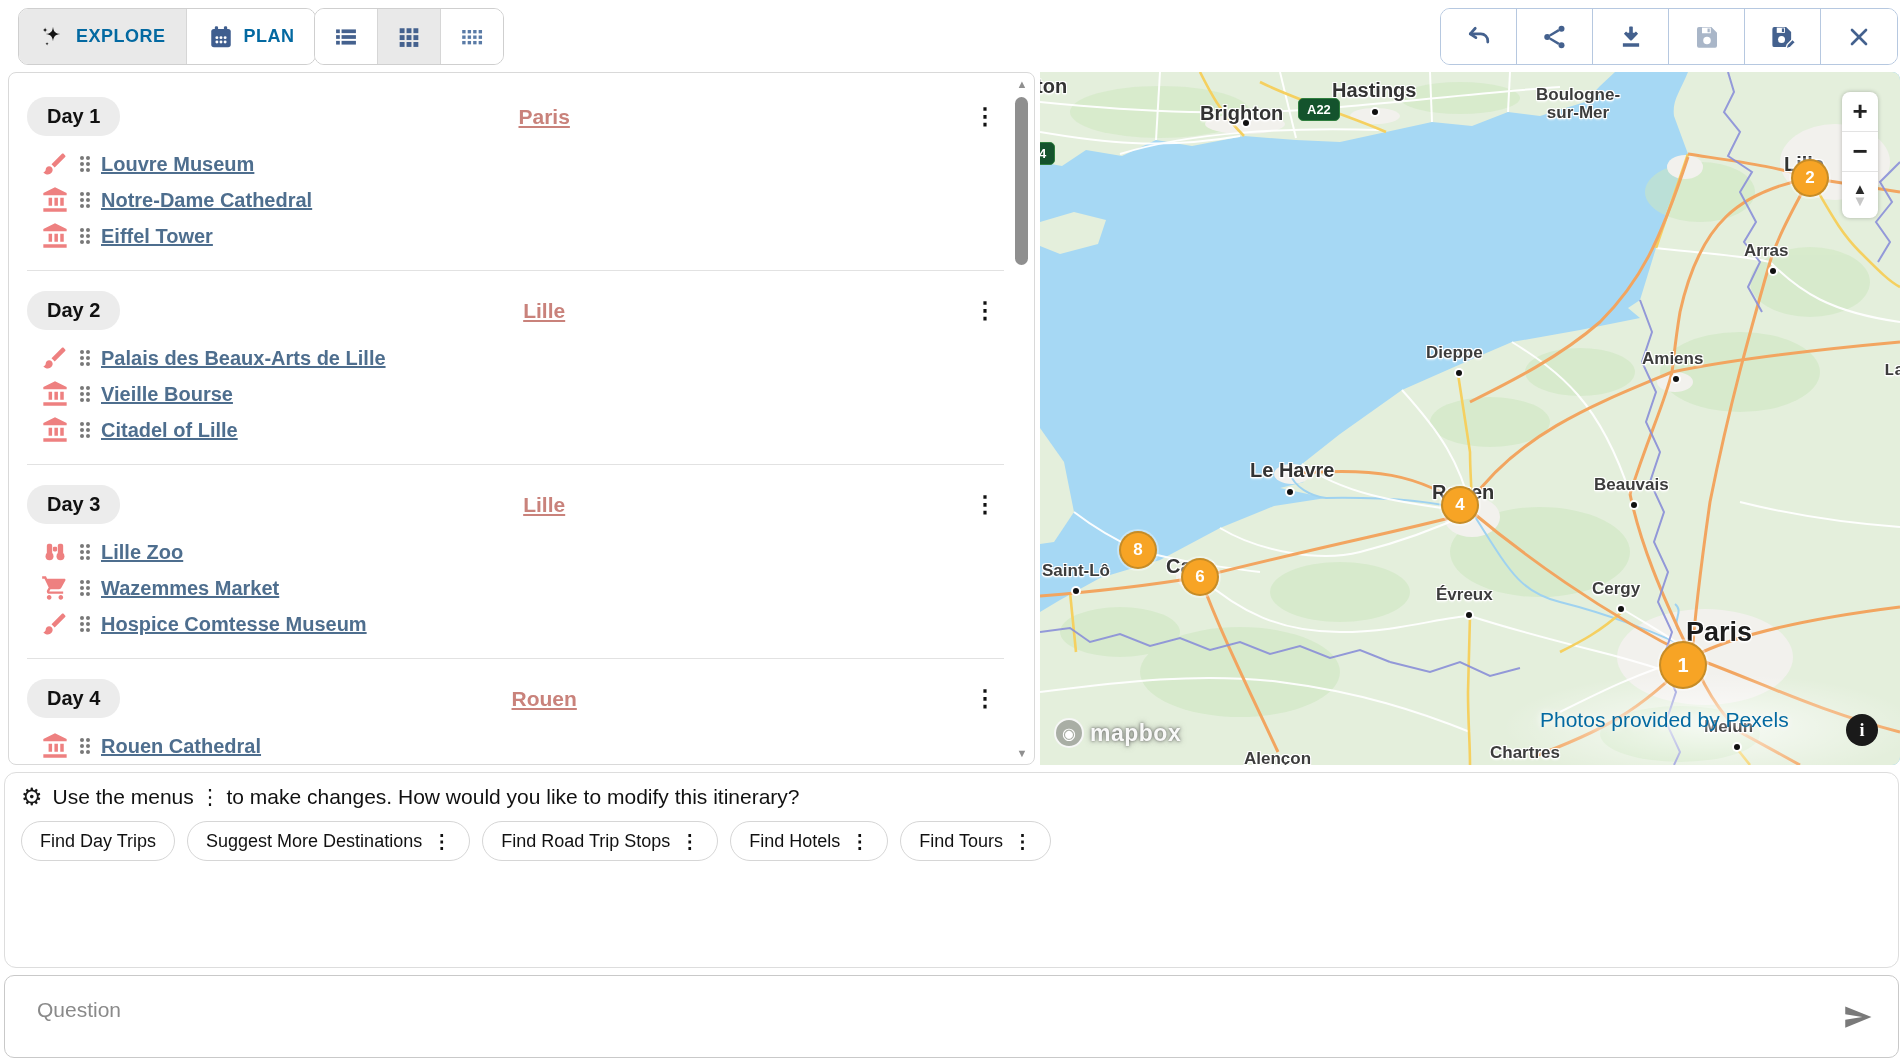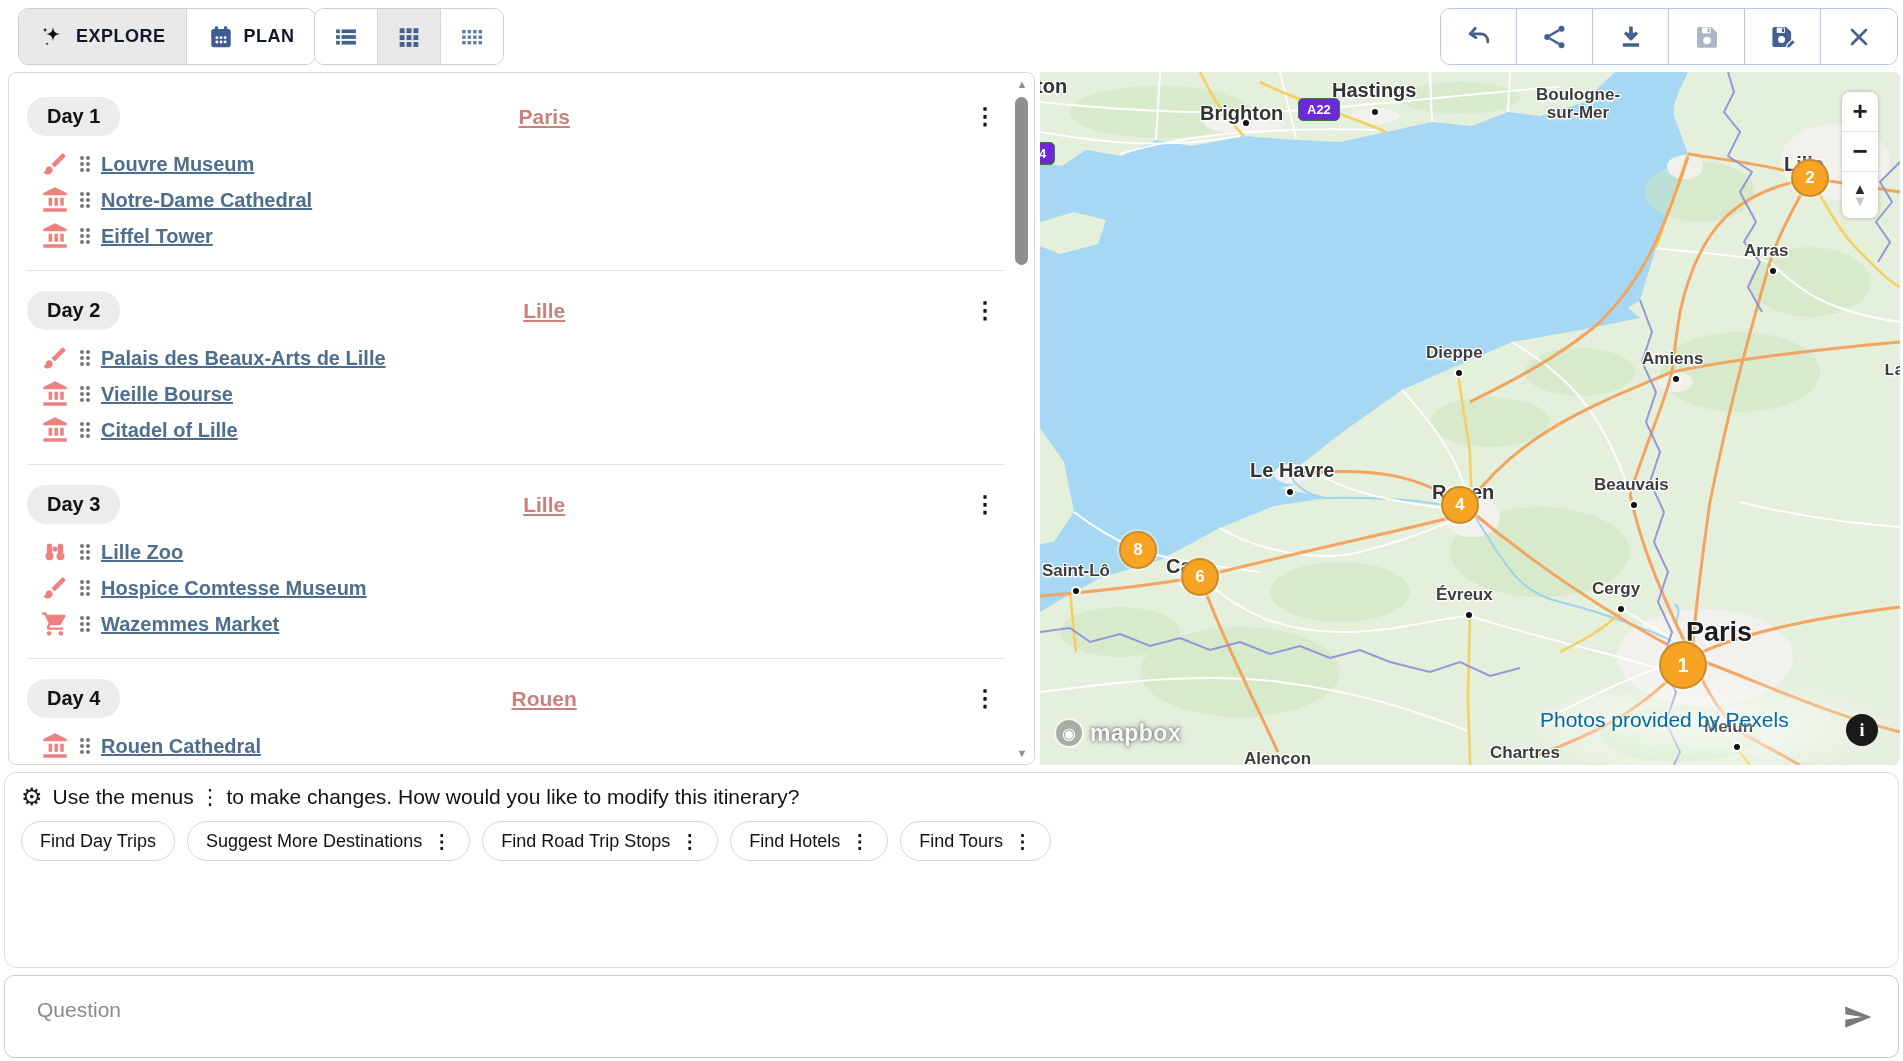--- a/index.html
+++ b/index.html
@@ -4,21 +4,21 @@
 <style>
   * { margin:0; padding:0; box-sizing:border-box; }
   html,body { width:1903px; height:1061px; background:#fff; font-family:"Liberation Sans", sans-serif; overflow:hidden; }
   body { position:relative; }
 
   
   .seg-group { position:absolute; top:8px; display:flex; border:1px solid #cfcfcf; border-radius:10px; background:#fff; overflow:hidden; height:57px; }
   .seg-btn { display:flex; align-items:center; gap:9px; padding:0 20px; cursor:pointer; border-right:1px solid #d6d6d6; background:#fff; }
   .seg-btn:last-child { border-right:none; }
   .seg-btn.active { background:#e9e9e9; }
-  .seg-label { font-size:18px; font-weight:bold; letter-spacing:.5px; color:#0f172a; }
+  .seg-label { font-size:18px; font-weight:bold; letter-spacing:.5px; color:#0369a1; }
   .icon-box { width:28px; height:28px; display:flex; align-items:center; justify-content:center; }
   .tool-group { position:absolute; top:8px; display:flex; border:1px solid #b6c8e0; border-radius:10px; background:#fff; overflow:hidden; height:57px; }
   .tool-btn { width:76px; display:flex; align-items:center; justify-content:center; border-right:1px solid #b6c8e0; cursor:pointer; background:#fff; }
   .tool-btn:last-child { border-right:none; }
 
   
   .itinerary { position:absolute; left:8px; top:72px; width:1027px; height:693px; border:1px solid #d9d9d9; border-radius:8px; background:#fff; overflow:hidden; }
   .it-scroll { position:absolute; left:0; top:0; right:24px; bottom:0; padding:22px 0 0 18px; overflow:hidden; }
   .day-header { display:flex; align-items:center; margin:2px 8px 10px 0; }
   .day-badge { background:#ececec; border-radius:19px; padding:8px 20px; font-size:20px; font-weight:bold; color:#111; }
@@ -39,21 +39,21 @@
 
   
   .map { position:absolute; left:1040px; top:72px; width:860px; height:693px; overflow:hidden; border-radius:0 8px 8px 0; background:#a6d8f4; }
   .map svg.geo { position:absolute; left:0; top:0; }
   .city { position:absolute; color:#333; font-weight:bold; white-space:pre-line; text-align:center; line-height:1.05;
           text-shadow:-1px -1px 0 #fff,1px -1px 0 #fff,-1px 1px 0 #fff,1px 1px 0 #fff,0 2px 2px rgba(255,255,255,.8); z-index:3; }
   .city.sm { font-size:17px; font-weight:600; color:#3c3c3c; }
   .city.md { font-size:20px; }
   .city.lg { font-size:27px; color:#1c1c1c; }
   .city-dot { position:absolute; width:6px; height:6px; border-radius:50%; background:#111; box-shadow:0 0 0 2px #fff; z-index:3; }
-  .road-badge { position:absolute; background:#6d28d9; color:#fff; font-size:13px; font-weight:bold; padding:3px 8px; border-radius:5px; border:1px solid #2f7f3e; z-index:3; }
+  .road-badge { position:absolute; background:#14532d; color:#fff; font-size:13px; font-weight:bold; padding:3px 8px; border-radius:5px; border:1px solid #2f7f3e; z-index:3; }
   .marker { position:absolute; width:38px; height:38px; margin:-19px 0 0 -19px; border-radius:50%; background:#f7a425;
             border:2px solid rgba(140,110,40,.45); box-shadow:0 0 0 2px rgba(255,255,255,.35); color:#fff; font-weight:bold; font-size:17px;
             display:flex; align-items:center; justify-content:center; z-index:4; cursor:pointer; }
   .marker.large { width:48px; height:48px; margin:-24px 0 0 -24px; font-size:20px; }
   .zoom-ctl { position:absolute; right:22px; top:20px; width:36px; background:#fff; border-radius:8px; box-shadow:0 0 4px rgba(0,0,0,.25); z-index:5; overflow:hidden; }
   .zoom-btn { width:36px; height:40px; display:flex; align-items:center; justify-content:center; font-size:26px; font-weight:bold; color:#222; cursor:pointer; border-bottom:1px solid #e3e3e3; }
   .compass { width:36px; height:46px; display:flex; flex-direction:column; align-items:center; justify-content:center; cursor:pointer; }
   .compass .n { color:#2b2b2b; font-size:15px; line-height:12px; }
   .compass .s { color:#c7c7c7; font-size:15px; line-height:12px; }
   .credit { position:absolute; left:500px; top:636px; font-size:21px; color:#0369a1; z-index:4;
@@ -379,46 +379,46 @@
               <i></i>
               <i></i>
               <i></i>
               <i></i>
             </span>
     <a>Lille Zoo</a>
   </div>
 
   <div class="it-item">
     <svg>
+              <use href="#sym-cart"></use>
+            </svg>
+    <span class="drag-handle">
+              <i></i>
+              <i></i>
+              <i></i>
+              <i></i>
+              <i></i>
+              <i></i>
+            </span>
+    <a>Wazemmes Market</a>
+  </div>
+
+  <div class="it-item">
+    <svg>
               <use href="#sym-paintbrush"></use>
             </svg>
     <span class="drag-handle">
               <i></i>
               <i></i>
               <i></i>
               <i></i>
               <i></i>
               <i></i>
             </span>
     <a>Hospice Comtesse Museum</a>
-  </div>
-
-  <div class="it-item">
-    <svg>
-              <use href="#sym-cart"></use>
-            </svg>
-    <span class="drag-handle">
-              <i></i>
-              <i></i>
-              <i></i>
-              <i></i>
-              <i></i>
-              <i></i>
-            </span>
-    <a>Wazemmes Market</a>
   </div>
 </div>
     <hr class="day-divider">
   </section>
 
   <section>
     <div class="day-header">
       <span class="day-badge">Day 4</span>
       <span class="day-city"><a>Rouen</a></span>
       <span class="day-menu">⋮</span>

